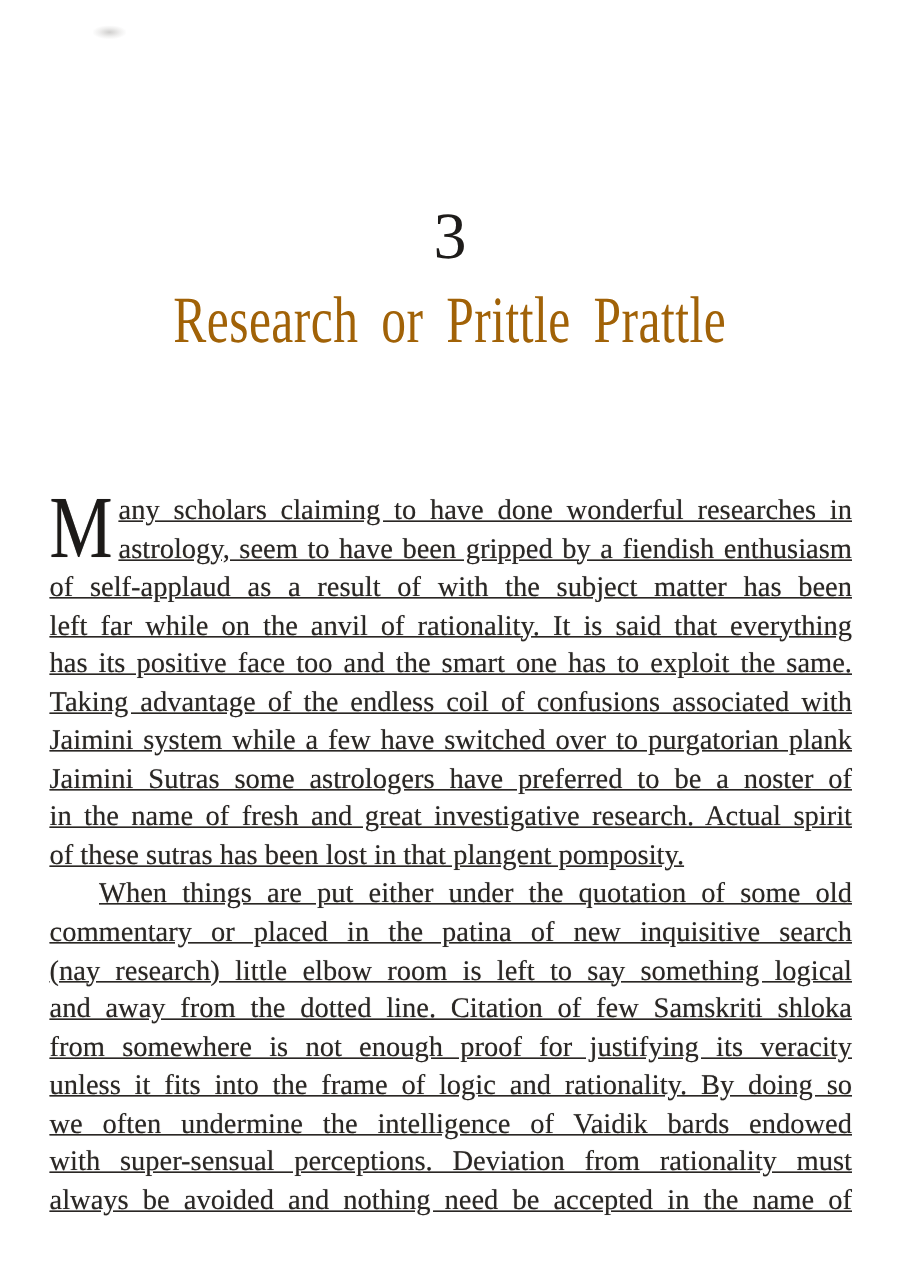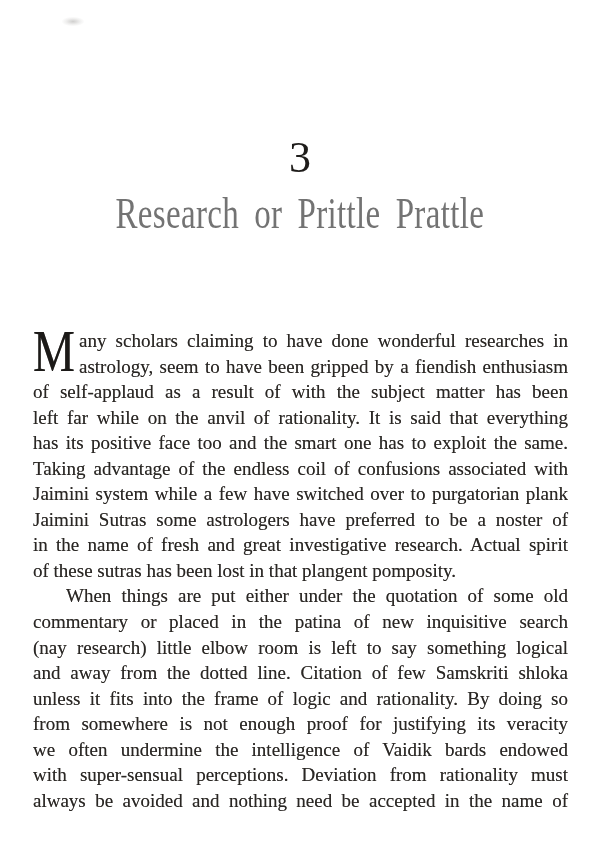--- a/index.html
+++ b/index.html
@@ -36,21 +36,21 @@
     color: #1e1c1a;
   }
   .chapter-title {
     position: absolute;
     top: 190px;
     left: 0;
     width: 100%;
     text-align: center;
     font-size: 44px;
     line-height: 1.1;
-    color: #737373;
+    color: #a16207;
     white-space: nowrap;
   }
   .chapter-title .squeeze {
     display: inline-block;
     transform: scaleX(0.75);
     transform-origin: center top;
     word-spacing: 0.2em;
     letter-spacing: 0.01em;
   }
   .body-text {
@@ -65,20 +65,21 @@
   }
   .para {
     position: relative;
   }
   .line {
     text-align: justify;
     text-align-last: justify;
     white-space: normal;
     height: 25.55px;
     overflow: visible;
+    text-decoration: underline;
   }
   .line.last-left {
     text-align-last: left;
   }
   .line.cap-indent {
     padding-left: 46px;
   }
   .line.para-indent {
     padding-left: 33px;
   }
@@ -121,21 +122,21 @@
       <div class="line">Jaimini Sutras some astrologers have preferred to be a noster of</div>
       <div class="line">in the name of fresh and great investigative research. Actual spirit</div>
       <div class="line last-left">of these sutras has been lost in that plangent pomposity.</div>
     </div>
 
     <div class="para">
       <div class="line para-indent">When things are put either under the quotation of some old</div>
       <div class="line">commentary or placed in the patina of new inquisitive search</div>
       <div class="line">(nay research) little elbow room is left to say something logical</div>
       <div class="line">and away from the dotted line. Citation of few Samskriti shloka</div>
+      <div class="line">from somewhere is not enough proof for justifying its veracity</div>
       <div class="line">unless it fits into the frame of logic and rationality. By doing so</div>
-      <div class="line">from somewhere is not enough proof for justifying its veracity</div>
       <div class="line">we often undermine the intelligence of Vaidik bards endowed</div>
       <div class="line">with super-sensual perceptions. Deviation from rationality must</div>
       <div class="line">always be avoided and nothing need be accepted in the name of</div>
     </div>
 
   </div>
 </div>
 
 </body></html>

